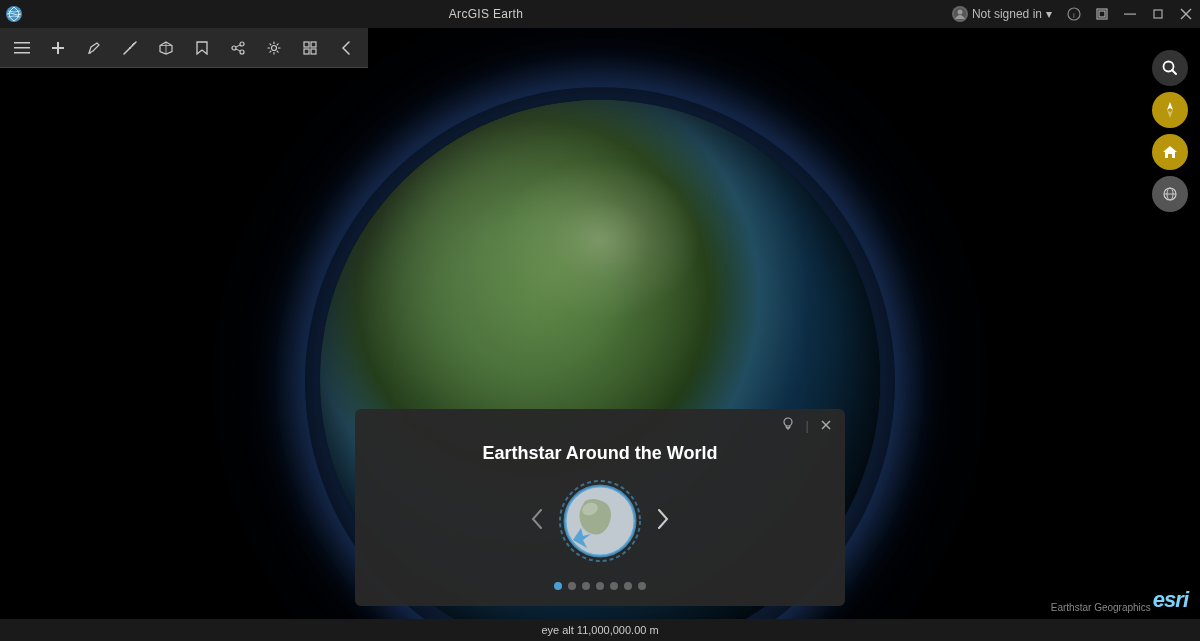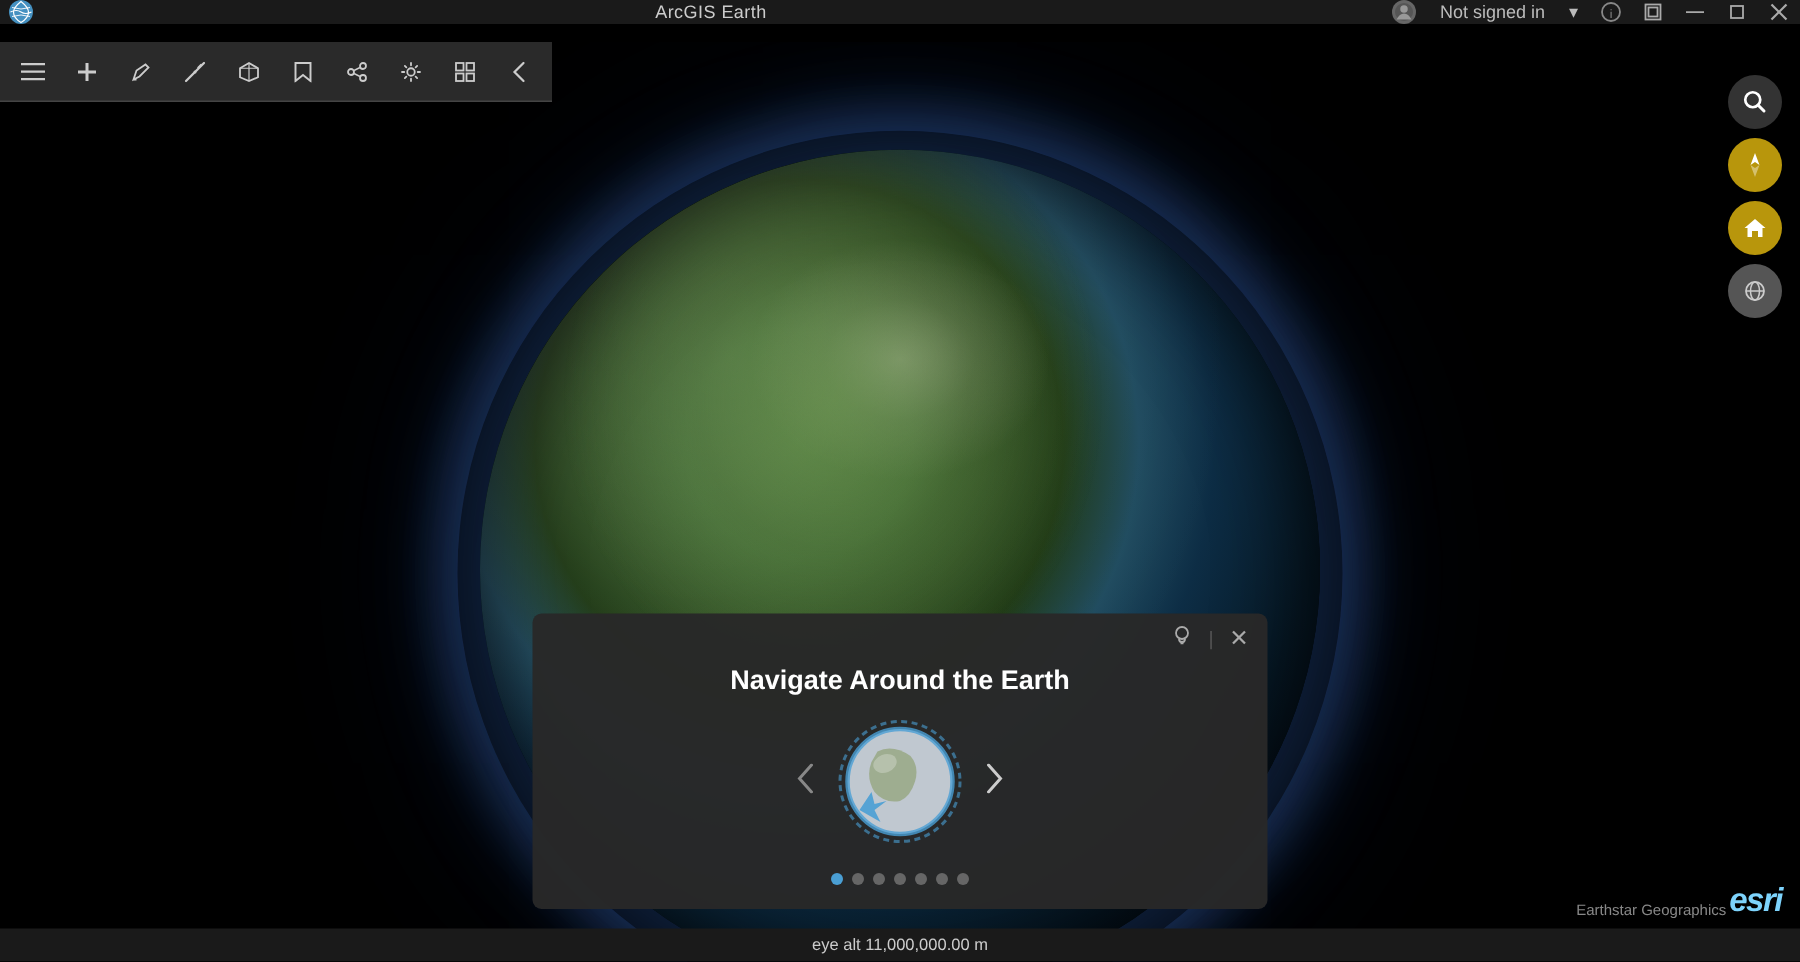--- a/index.html
+++ b/index.html
@@ -11,21 +11,21 @@
       font-family: 'Segoe UI', Arial, sans-serif;
       overflow: hidden;
       position: relative;
       user-select: none;
     }
 
     
     #title-bar {
       position: absolute;
       top: 0; left: 0; right: 0;
-      height: 16px;
+      height: 28px;
       background: #1a1a1a;
       display: flex;
       align-items: center;
       z-index: 100;
     }
 
     #app-icon {
       width: 28px;
       height: 28px;
       display: flex;
@@ -44,21 +44,21 @@
 
     #title-controls {
       display: flex;
       align-items: center;
       gap: 0;
     }
 
     #user-section {
       display: flex;
       align-items: center;
-      gap: 16px;
+      gap: 4px;
       padding: 0 8px;
       color: #bbb;
       font-size: 12px;
       cursor: pointer;
     }
 
     .title-btn {
       width: 28px;
       height: 28px;
       display: flex;
@@ -570,21 +570,21 @@
     </button>
     <span class="dialog-separator">|</span>
     <button class="dialog-icon-btn">
       <svg width="10" height="10" viewBox="0 0 10 10">
         <line x1="1" y1="1" x2="9" y2="9" stroke="#aaa" stroke-width="1.5"></line>
         <line x1="9" y1="1" x2="1" y2="9" stroke="#aaa" stroke-width="1.5"></line>
       </svg>
     </button>
   </div>
 
-  <div id="dialog-title">Navigate Around the Earth</div>
+  <div id="dialog-title">Earthstar Around the World</div>
 
   <div id="dialog-image-area">
     <button class="dialog-nav-btn">
       <svg width="12" height="20" viewBox="0 0 12 20">
         <path d="M10 1 L2 10 L10 19" stroke="#888" stroke-width="2" fill="none" stroke-linecap="round"></path>
       </svg>
     </button>
 
     <div id="dialog-globe-icon">
       <svg width="90" height="90" viewBox="0 0 90 90">

